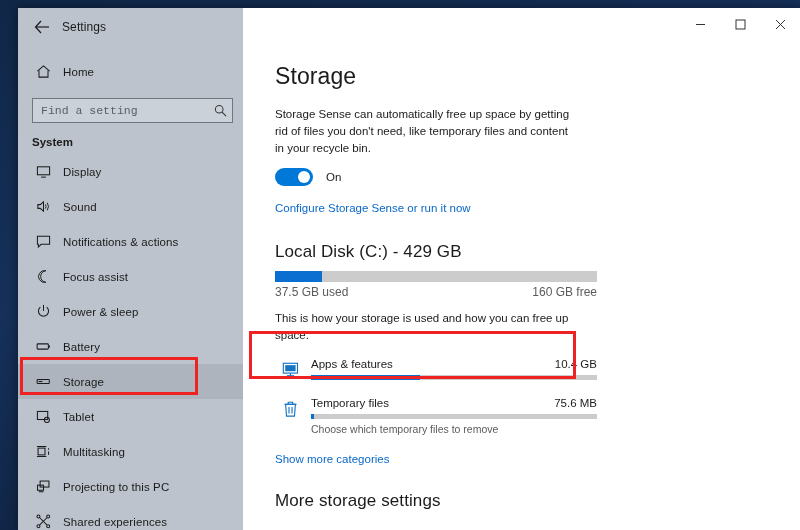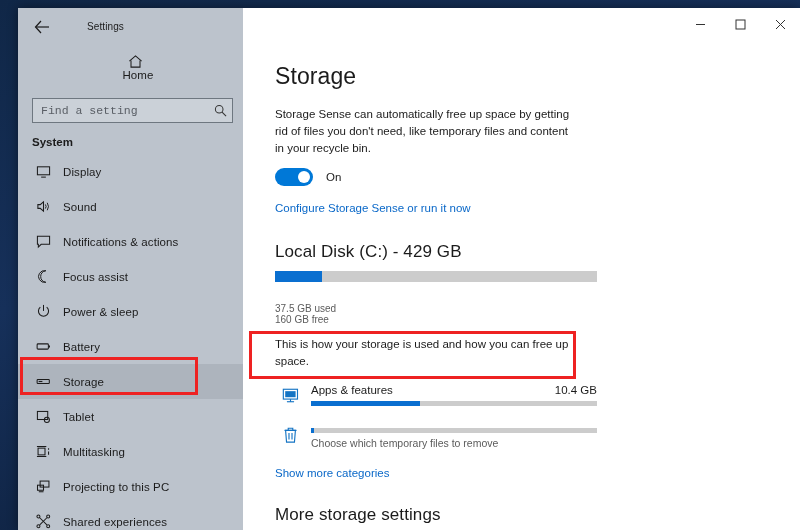--- a/index.html
+++ b/index.html
@@ -49,22 +49,22 @@
     display: flex;
     align-items: center;
   }
   #back-button {
     width: 32px; height: 30px;
     margin-left: 8px;
     display: flex; align-items: center; justify-content: center;
     cursor: pointer;
   }
   #title-text {
-    margin-left: 29px;
-    font-size: 10px;
+    margin-left: 4px;
+    font-size: 12px;
     color: #1b1b1b;
     letter-spacing: .1px;
   }
   .wincontrols {
     position: absolute;
     right: 0; top: 0;
     height: 33px;
     display: flex;
   }
   .wc-btn {
@@ -99,21 +99,21 @@
     align-items: center;
     justify-content: center;
     color: #1b1b1b;
   }
   .nav-label {
     font-size: 11.5px;
     margin-left: 5px;
     letter-spacing: .1px;
   }
 
-  #home-row { margin-top: 9px; flex-direction: column; }
+  #home-row { margin-top: 9px; }
 
   #search-wrap {
     margin: 9px 10px 0 14px;
     height: 25px;
     background: #cbd1d8;
     border: 1px solid #6e7780;
     display: flex;
     align-items: center;
     box-sizing: border-box;
   }
@@ -217,24 +217,23 @@
     margin-top: 9px;
   }
   #capacity-fill {
     height: 11px;
     background: #0a6fd0;
   }
   #capacity-legend {
     width: 322px;
     display: flex;
     justify-content: space-between;
-    margin-top: 21px;
-    font-size: 10px;
+    margin-top: 3px;
+    font-size: 12px;
     color: #5b5b5b;
-    flex-direction: column;
   }
 
   
   .cat-row {
     display: flex;
     margin-top: 14px;
     width: 322px;
     cursor: pointer;
   }
   .cat-icon {
@@ -510,20 +509,24 @@
       <div class="cat-row" style="margin-top:17px">
         <span class="cat-icon">
           <svg width="17" height="18" viewBox="0 0 18 19" aria-hidden="true">
             <path d="M3.8 4.6 L14.2 4.6 L13.2 17 L4.8 17 Z" fill="none" stroke="#1474c4" stroke-width="1.2"></path>
             <path d="M2.6 4.6 L15.4 4.6" stroke="#1474c4" stroke-width="1.2"></path>
             <path d="M6.6 4.6 L6.6 2.4 L11.4 2.4 L11.4 4.6" fill="none" stroke="#1474c4" stroke-width="1.2"></path>
             <path d="M7.4 7.4 L7.4 14.2 M10.6 7.4 L10.6 14.2" stroke="#1474c4" stroke-width="1.2"></path>
           </svg>
         </span>
         <div class="cat-body">
+          <div class="cat-head">
+            <span class="cat-name">Temporary files</span>
+            <span class="cat-size">75.6 MB</span>
+          </div>
           <div class="cat-bar">
             <i id="temp-fill" style="width: 1.2%;"></i>
           </div>
           <div class="cat-sub">Choose which temporary files to remove</div>
         </div>
       </div>
 
       <div style="margin-top:14px">
         <a class="link">Show more categories</a>
       </div>

